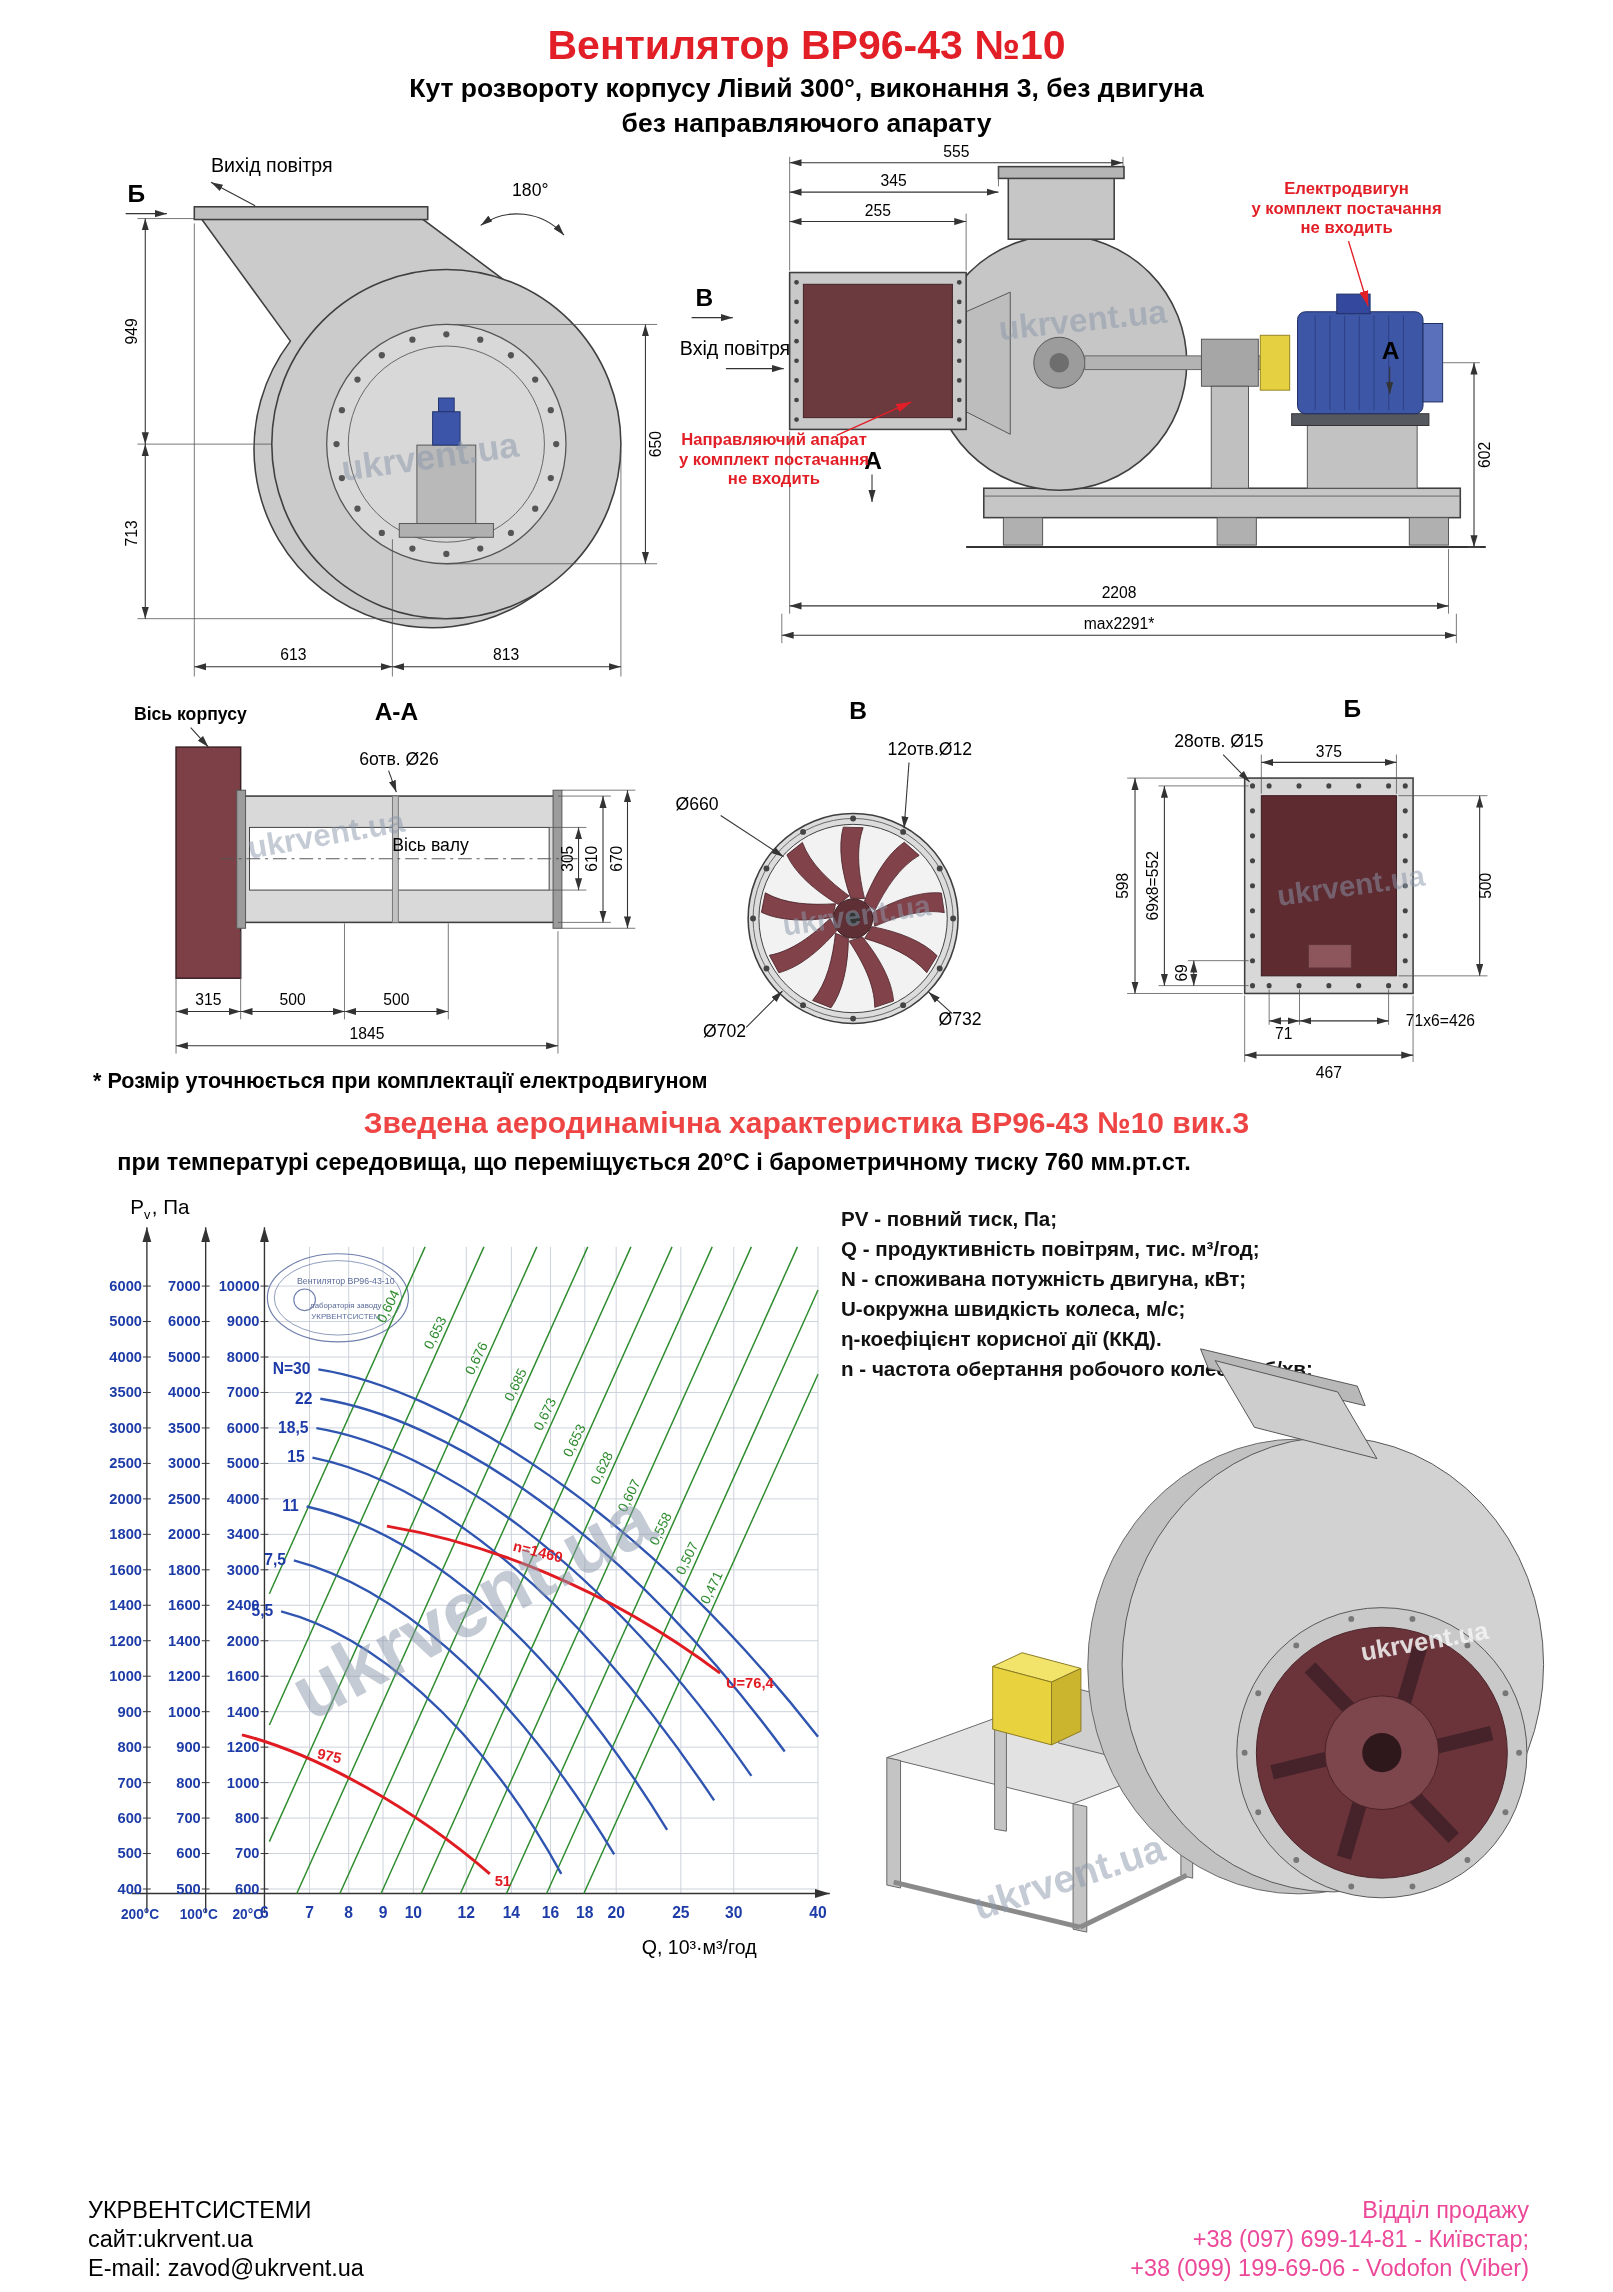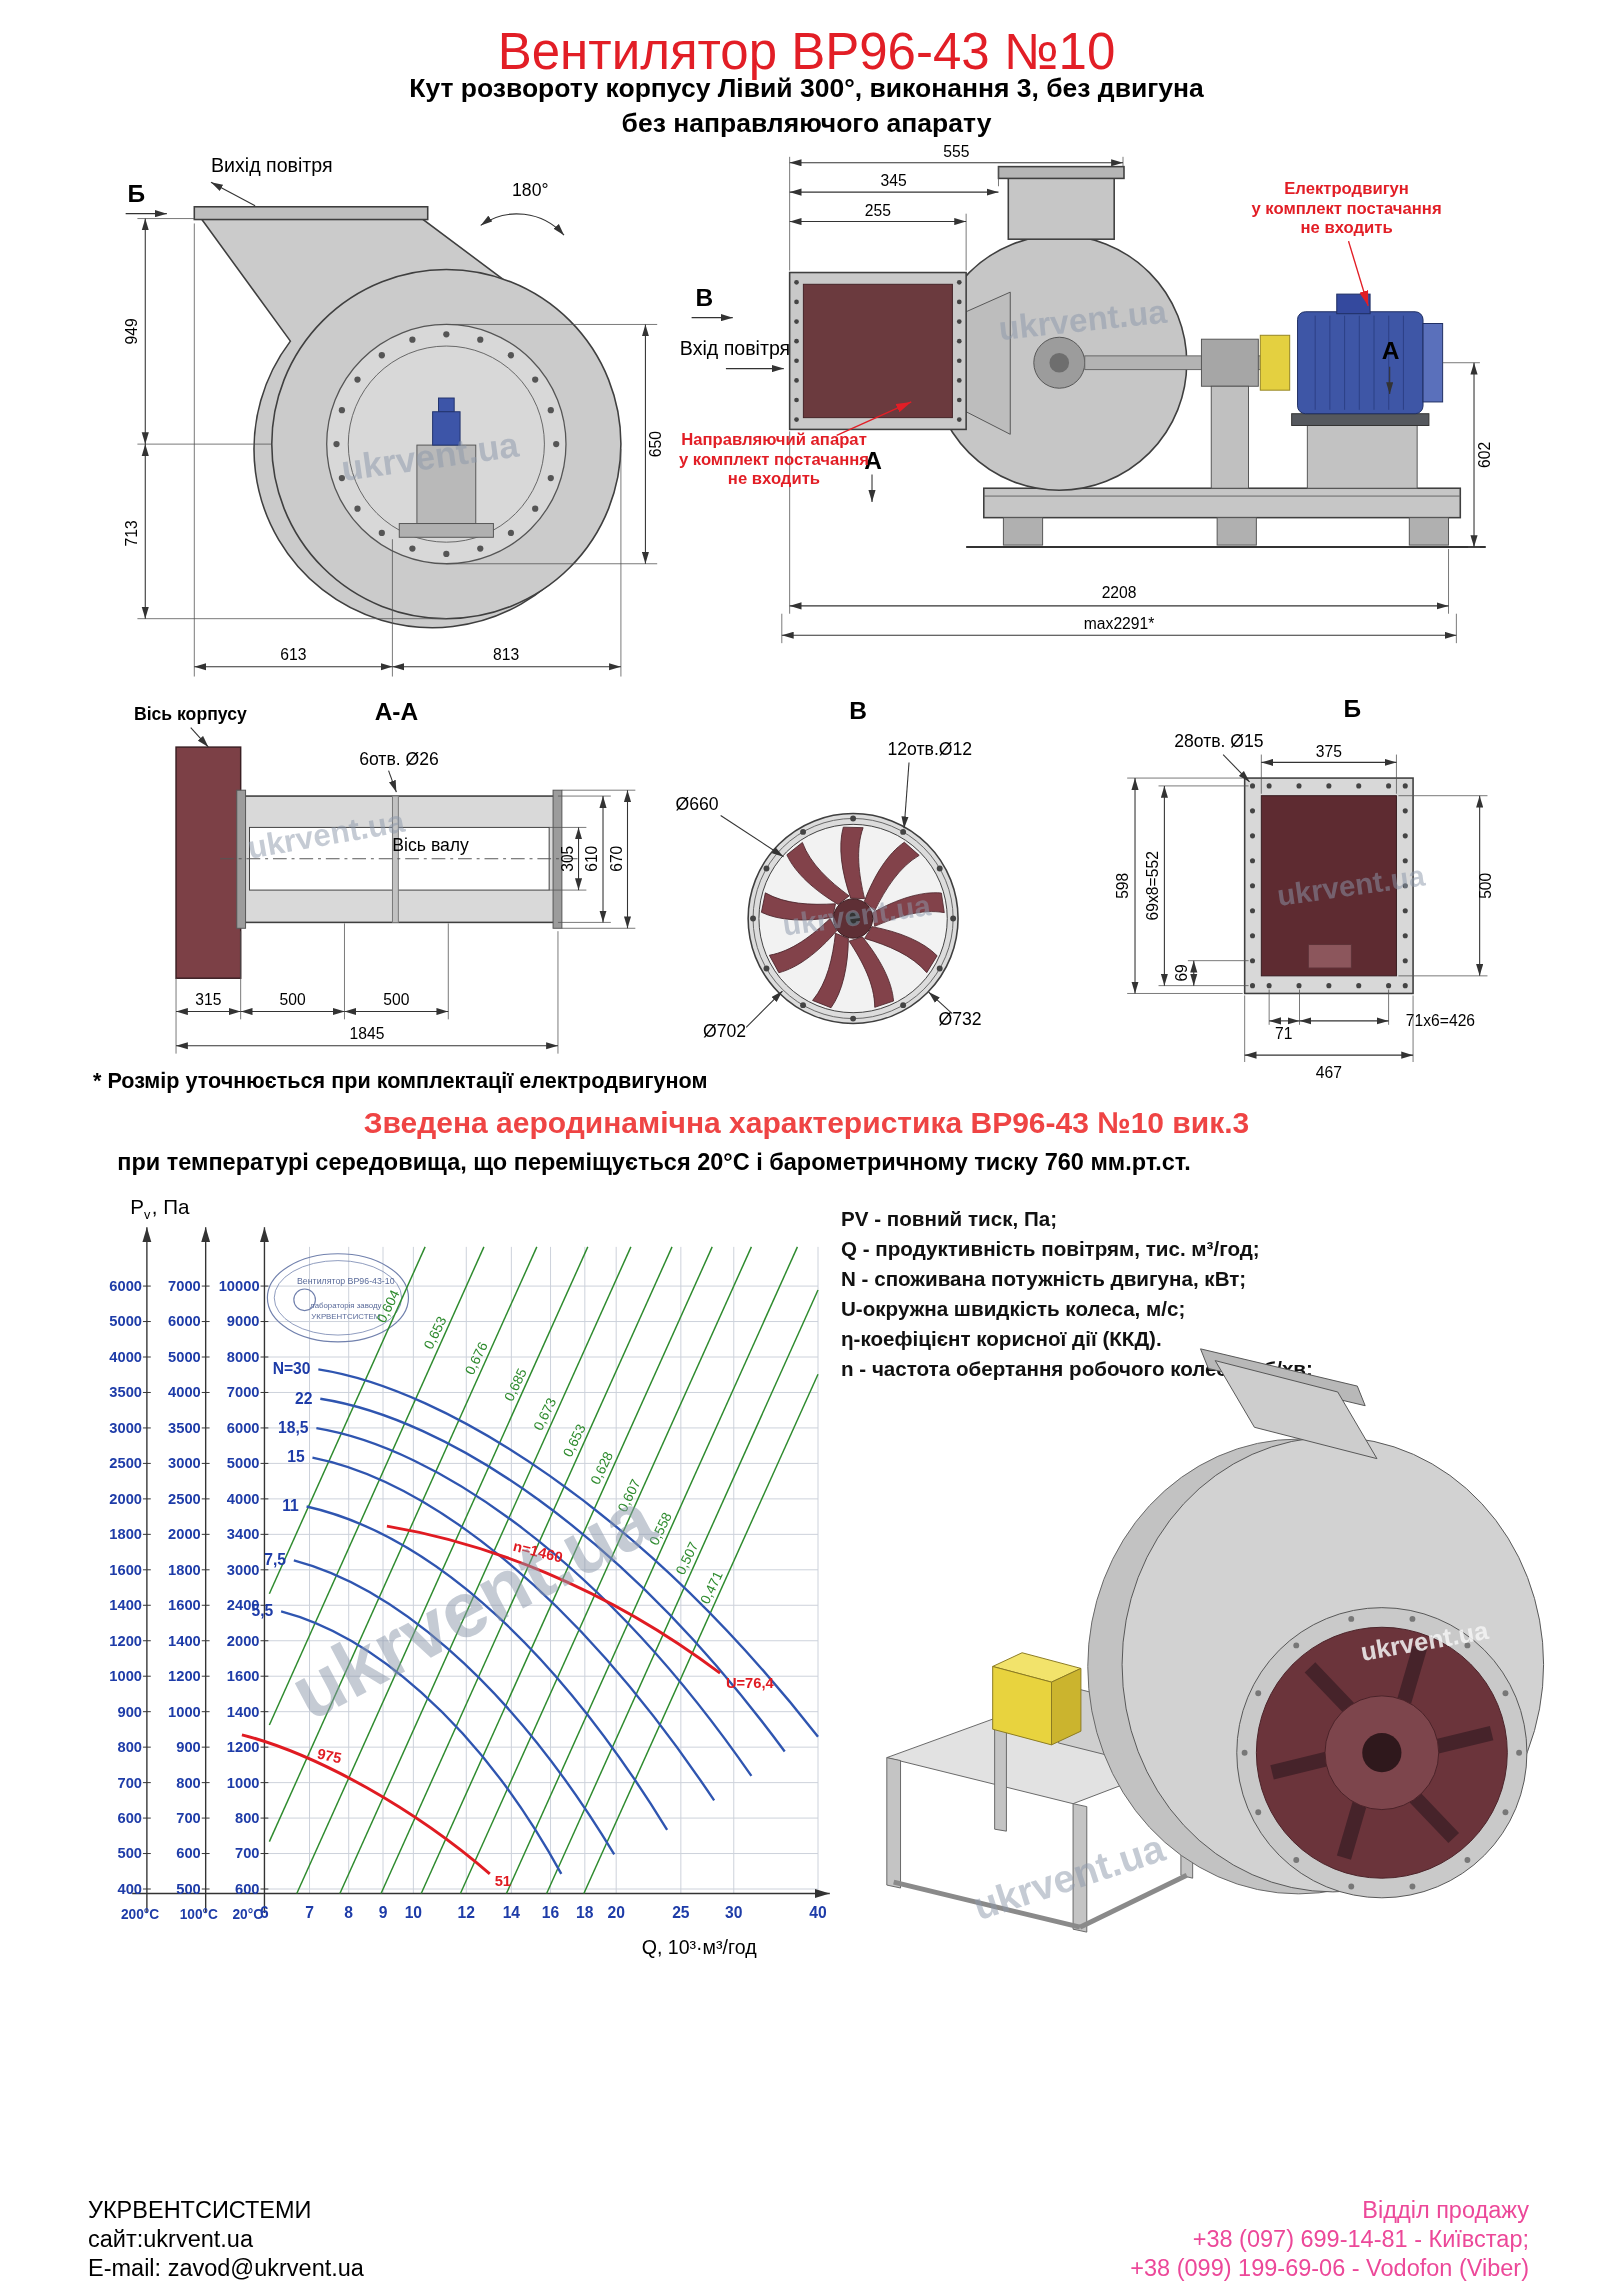--- a/index.html
+++ b/index.html
@@ -1,20 +1,20 @@
 <!DOCTYPE html>
 <html><head>
 <meta charset="utf-8">
 <style>
   html,body{margin:0;padding:0;background:#888}
   #page{position:relative;width:1613px;height:2293px;background:#fff;font-family:"Liberation Sans",sans-serif;overflow:hidden}
   .abs{position:absolute}
   svg{position:absolute;overflow:visible}
   svg text{font-family:"Liberation Sans",sans-serif}
-  .h-title{left:0;top:21.6px;width:1613px;text-align:center;font-size:51px;font-weight:normal;color:#e21e26}
+  .h-title{left:0;top:21.6px;width:1613px;text-align:center;font-size:41px;font-weight:bold;color:#e21e26}
   .h-sub1{left:0;top:73px;width:1613px;text-align:center;font-size:26.5px;font-weight:bold;color:#000}
   .h-sub2{left:0;top:108px;width:1613px;text-align:center;font-size:26.5px;font-weight:bold;color:#000}
   .footnote{left:93px;top:1068px;font-size:21.6px;font-weight:bold;color:#000}
   .c-head{left:0;top:1106px;width:1613px;text-align:center;font-size:30px;font-weight:bold;color:#ef4444}
   .c-sub{left:0;top:1149px;width:1308px;text-align:center;font-size:23.5px;font-weight:bold;color:#000}
   .legend{left:841px;top:1204px;width:588px;font-size:20.6px;font-weight:bold;color:#111;line-height:30px}
   .foot-l{left:88px;top:2196px;font-size:23.5px;color:#000;line-height:29px}
   .foot-r{right:84px;top:2196px;font-size:23.5px;color:#ec4899;line-height:29px;text-align:right}
   .dimline{stroke:#333;stroke-width:1.1;fill:none}
   .ext{stroke:#555;stroke-width:0.8}

